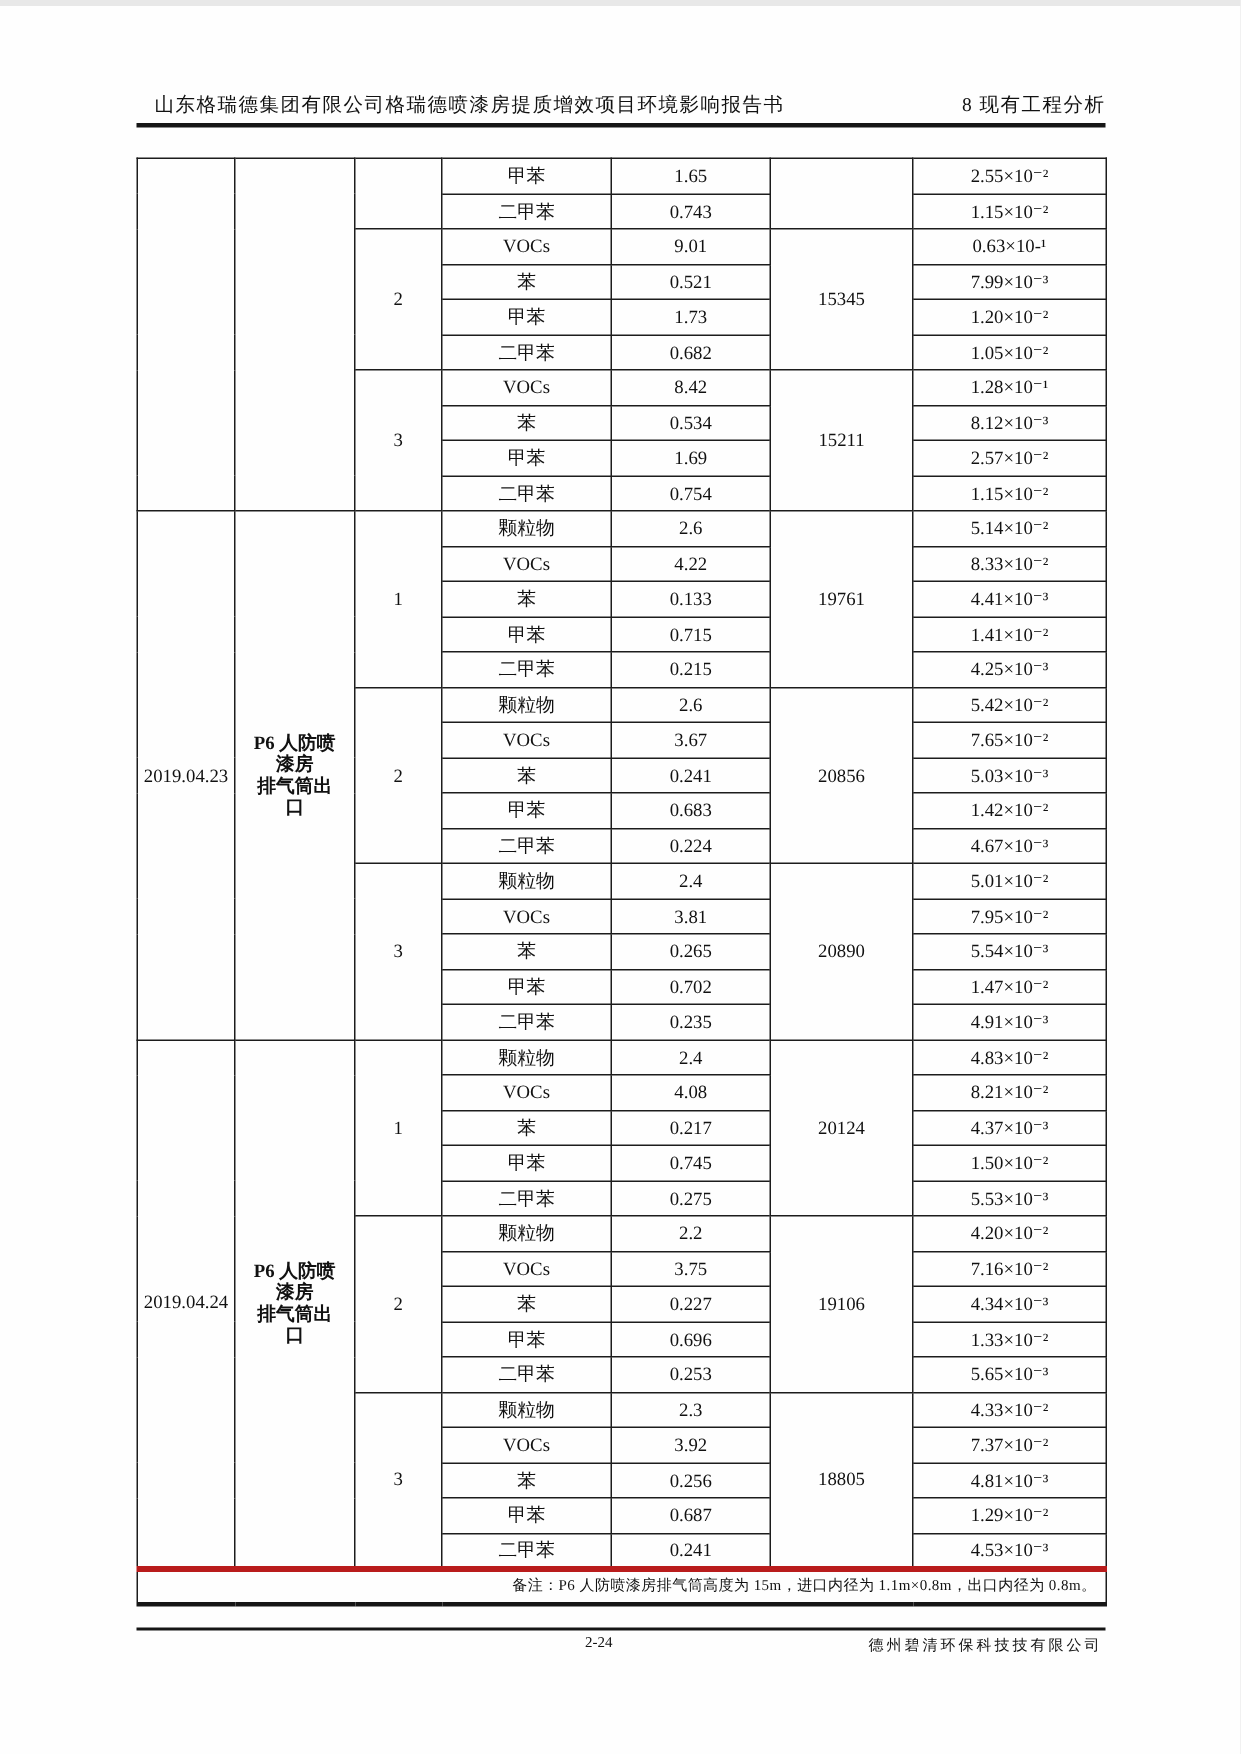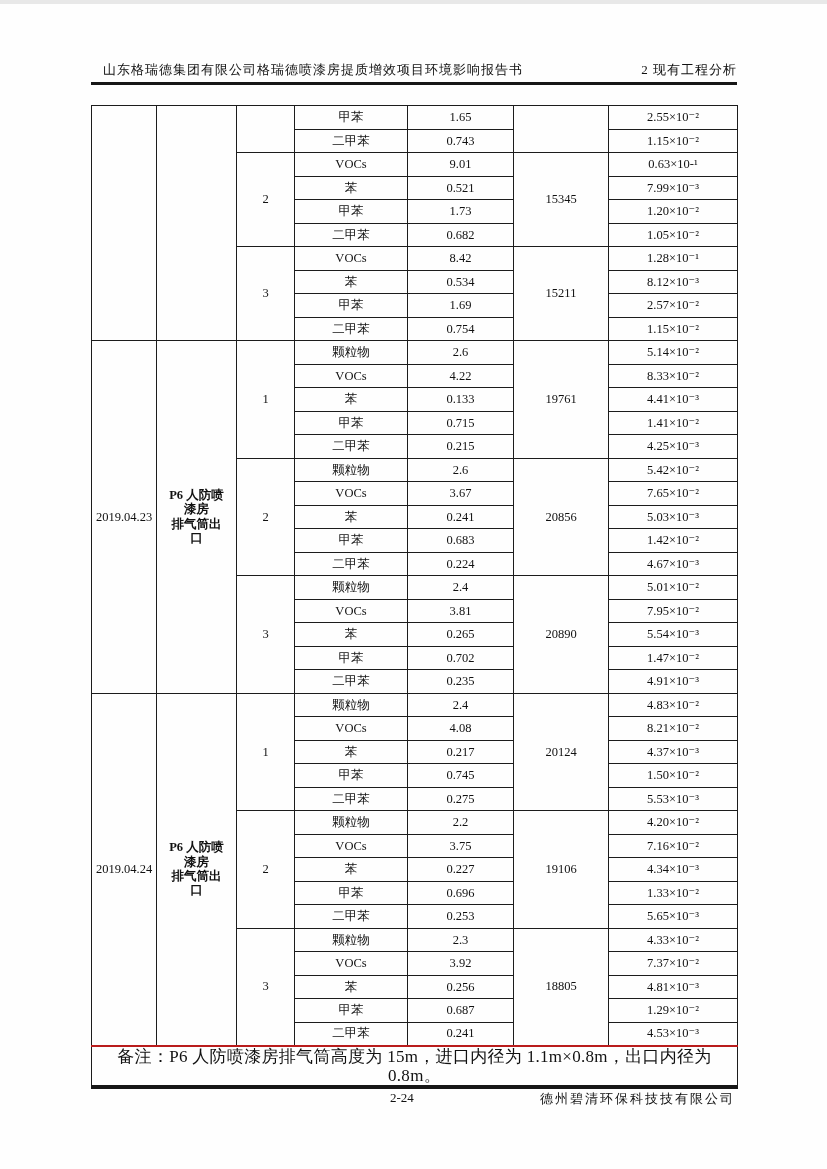--- a/index.html
+++ b/index.html
@@ -28,43 +28,43 @@
   table.mon tr { height:23.5px; }
   table.mon td {
     border:1px solid #1c1c1c; padding:0; text-align:center;
     vertical-align:middle; font-size:12.5px; line-height:1.15;
     overflow:hidden;
   }
   td.col-date { font-size:12px; }
   td.col-loc  { white-space:pre-line; line-height:19px; font-size:12.5px;font-weight:bold; }
   tr.note-row { height:28px; }
   tr.note-row td {
-    border-top:2px solid #b91c1c; text-align:center; padding:0 6px;
-    font-size:17px; letter-spacing:0.3px;
+    border-top:4px solid #b91c1c; text-align:right; padding:0 6px;
+    font-size:10px; letter-spacing:0.3px;
   }
   
   .ftr-rule {
     position:absolute; top:1081px; left:91px; width:646px; height:2px;
     background:#161616;
   }
   .ftr {
     position:absolute; top:1086px; left:91px; width:646px; height:16px;
-    font-size:13px;
+    font-size:10px;
   }
   .ftr .page-num { position:absolute; left:299px; top:0; }
   .ftr .company  { position:absolute; right:2px; top:0; letter-spacing:2px; }
 </style>
 </head>
 <body>
 
 <div class="page">
 
   <div class="hdr">
     <span class="hdr-left">山东格瑞德集团有限公司格瑞德喷漆房提质增效项目环境影响报告书</span>
-    <span class="hdr-right">2 现有工程分析</span>
+    <span class="hdr-right">8 现有工程分析</span>
   </div>
   <div class="hdr-rule"></div>
 
   <table class="mon">
     <colgroup>
       <col style="width:65px">
         <col style="width:80px">
         <col style="width:58px">
       <col style="width:113px">
         <col style="width:106px">

